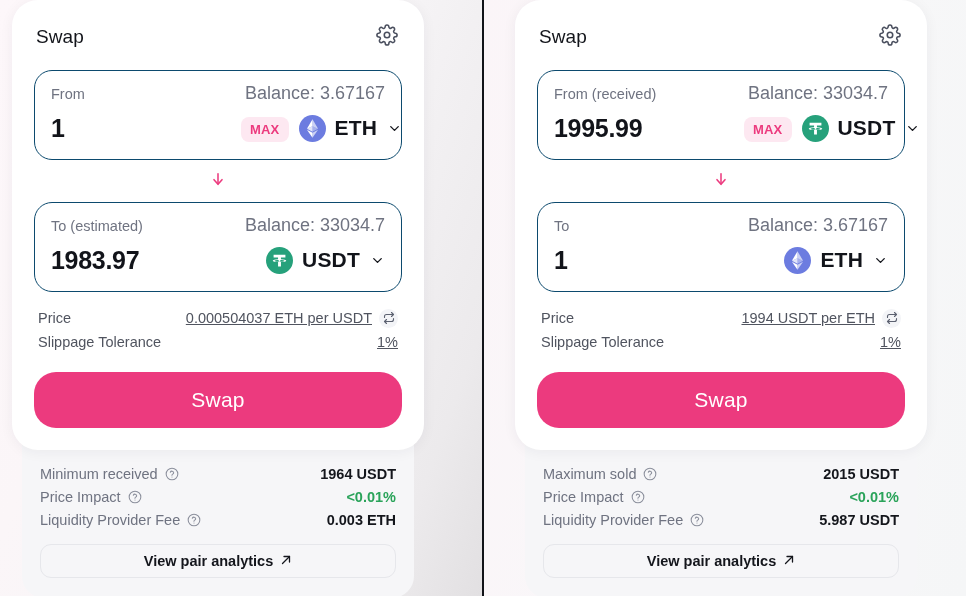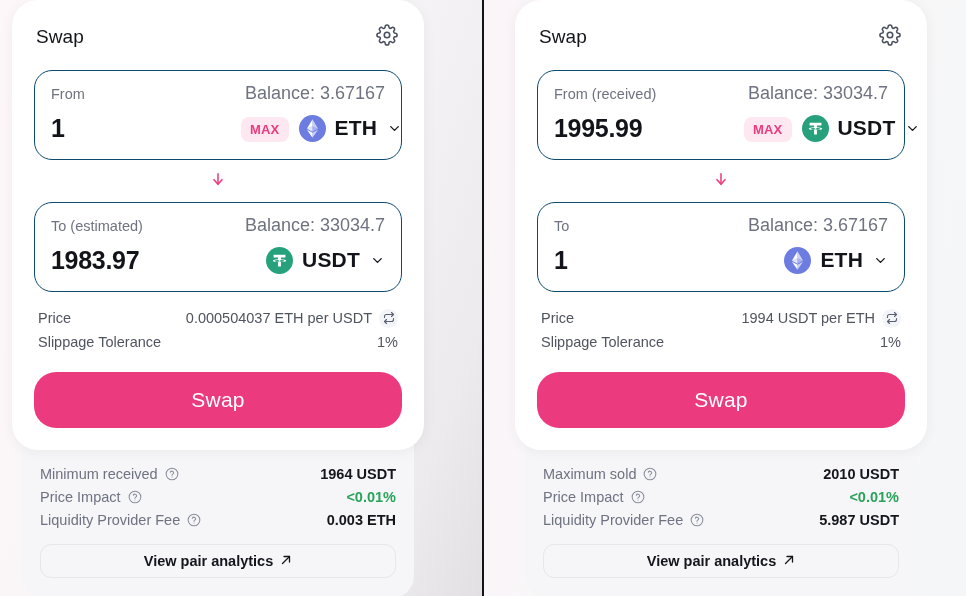--- a/index.html
+++ b/index.html
@@ -170,20 +170,21 @@
   .info-key {
     font-size: 14.5px;
     color: #50545f;
   }
   .info-val {
     font-size: 14.5px;
     color: #50545f;
     display: flex;
     align-items: center;
     gap: 7px;
+    text-decoration: underline;
   }
   .refresh-btn {
     width: 19px;
     height: 19px;
     border-radius: 50%;
     background: #f3f4f7;
     display: flex;
     align-items: center;
     justify-content: center;
     cursor: pointer;
@@ -538,21 +539,21 @@
           <span class="sum-key">
             <span>Maximum sold</span>
             <span class="help-icon">
               <svg width="14" height="14" viewBox="0 0 24 24" fill="none" stroke="#8b8f9c" stroke-width="1.8" stroke-linecap="round" stroke-linejoin="round">
                 <circle cx="12" cy="12" r="10"></circle>
                 <path d="M9.1 9a3 3 0 0 1 5.8 1c0 2-3 2.5-3 4"></path>
                 <line x1="12" y1="17.2" x2="12" y2="17.3"></line>
               </svg>
             </span>
           </span>
-          <span class="sum-val">2010 USDT</span>
+          <span class="sum-val">2015 USDT</span>
         </div>
         <div class="sum-line">
           <span class="sum-key">
             <span>Price Impact</span>
             <span class="help-icon">
               <svg width="14" height="14" viewBox="0 0 24 24" fill="none" stroke="#8b8f9c" stroke-width="1.8" stroke-linecap="round" stroke-linejoin="round">
                 <circle cx="12" cy="12" r="10"></circle>
                 <path d="M9.1 9a3 3 0 0 1 5.8 1c0 2-3 2.5-3 4"></path>
                 <line x1="12" y1="17.2" x2="12" y2="17.3"></line>
               </svg>

